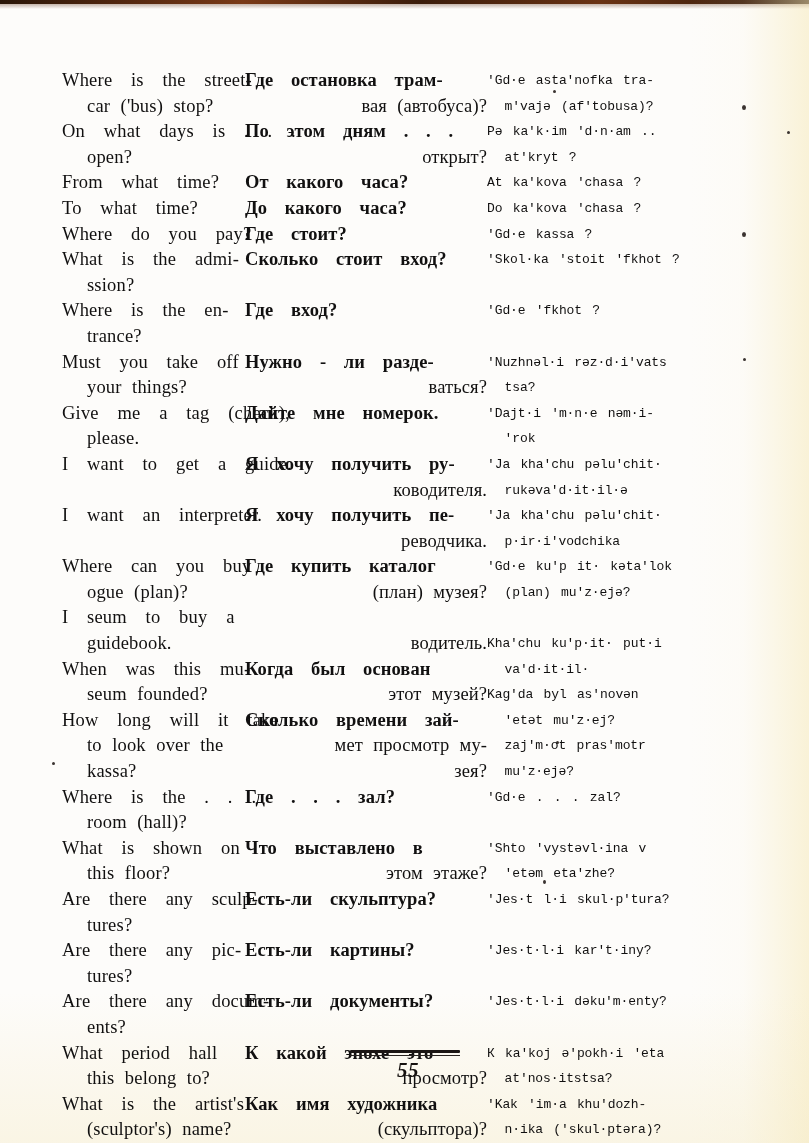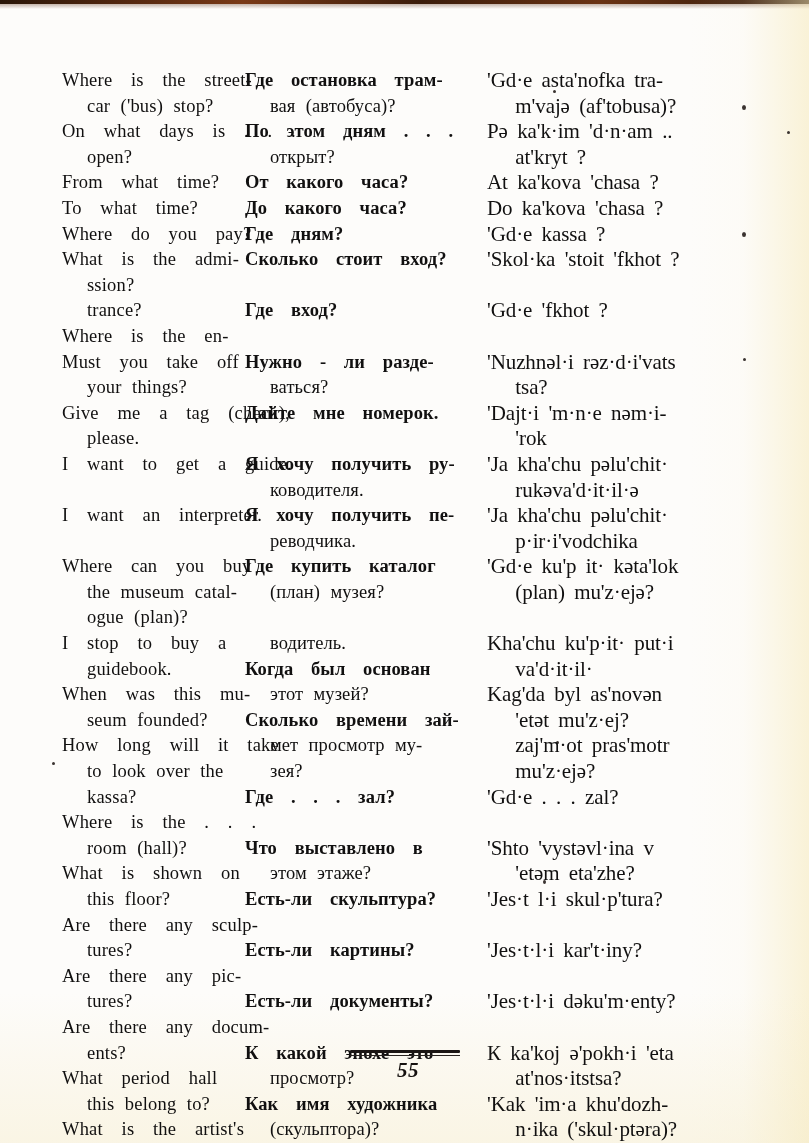--- a/index.html
+++ b/index.html
@@ -99,27 +99,27 @@
     word-spacing: 0.75em;
   }
 
   
   .col-ru .entry {
     font-family: "Liberation Serif", "DejaVu Serif", serif;
     font-size: 18.5px;
     line-height: 25.6px;
     letter-spacing: 0.1px;
   }
-  .col-ru .line.just  { word-spacing: 0.30em; }
+  .col-ru .line.just  { word-spacing: 0.30em; text-align: right; }
   .col-ru .line.just2 { word-spacing: 0.70em; font-weight: bold; }
 
   
   .col-ph .entry {
-    font-family: Liberation Serif, serif;
-    font-size: 21px;
+    font-family: Liberation Mono, monospace;
+    font-size: 13px;
     line-height: 25.6px;
     letter-spacing: -0.1px;
   }
   .col-ph .line.just  { word-spacing: 0.20em; }
 
   
   #footer {
     position: absolute;
     left: 0;
     bottom: 60px;
@@ -188,46 +188,45 @@
           <span class="line just2">To what time?</span>
         </div>
         <div class="entry">
           <span class="line just2">Where do you pay?</span>
         </div>
         <div class="entry">
           <span class="line just2">What is the admi-</span>
           <span class="line cont just">ssion?</span>
         </div>
         <div class="entry">
+          <span class="line just2">Where is the en-</span>
           <span class="line cont just">trance?</span>
-          <span class="line just2">Where is the en-</span>
         </div>
         <div class="entry">
           <span class="line just2">Must you take off</span>
           <span class="line cont just">your things?</span>
         </div>
         <div class="entry">
           <span class="line just2">Give me a tag (check),</span>
           <span class="line cont just">please.</span>
         </div>
         <div class="entry">
           <span class="line just2">I want to get a guide.</span>
           <span class="line">&nbsp;</span>
         </div>
         <div class="entry">
           <span class="line just2">I want an interpreter.</span>
           <span class="line">&nbsp;</span>
         </div>
         <div class="entry">
           <span class="line just2">Where can you buy</span>
-          <span class="line cont just">the museum catal-</span>
           <span class="line cont just">ogue (plan)?</span>
         </div>
         <div class="entry">
-          <span class="line just2">I stop to buy a</span>
+          <span class="line just2">I seum to buy a</span>
           <span class="line cont just">guidebook.</span>
         </div>
         <div class="entry">
           <span class="line just2">When was this mu-</span>
           <span class="line cont just">seum founded?</span>
         </div>
         <div class="entry">
           <span class="line just2">How long will it take</span>
           <span class="line cont just">to look over the</span>
           <span class="line cont just">kassa?</span>
@@ -270,21 +269,21 @@
           <span class="line just2">По этом дням . . .</span>
           <span class="line cont just">открыт?</span>
         </div>
         <div class="entry">
           <span class="line just2">От какого часа?</span>
         </div>
         <div class="entry">
           <span class="line just2">До какого часа?</span>
         </div>
         <div class="entry">
-          <span class="line just2">Где дням?</span>
+          <span class="line just2">Где стоит?</span>
         </div>
         <div class="entry">
           <span class="line just2">Сколько стоит вход?</span>
           <span class="line">&nbsp;</span>
         </div>
         <div class="entry">
           <span class="line just2">Где вход?</span>
           <span class="line">&nbsp;</span>
         </div>
         <div class="entry">

